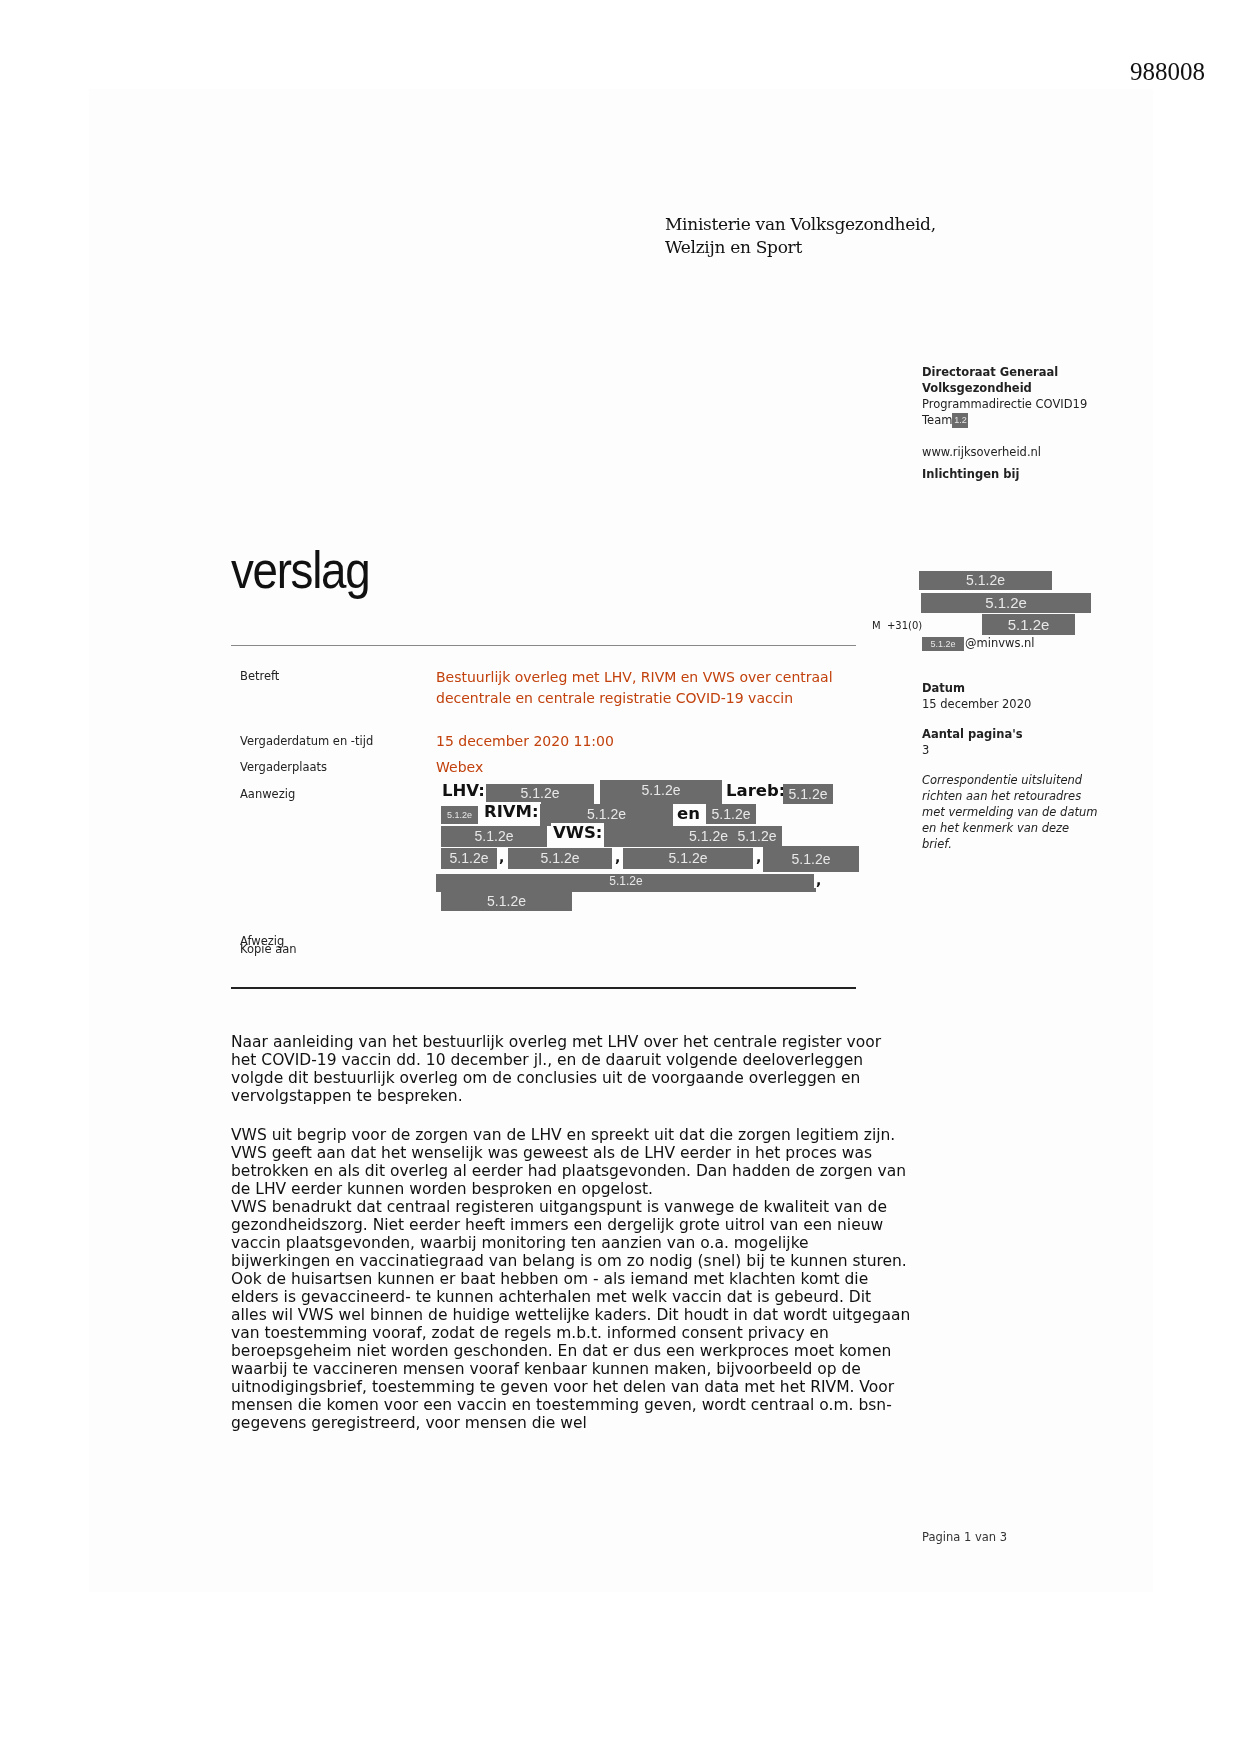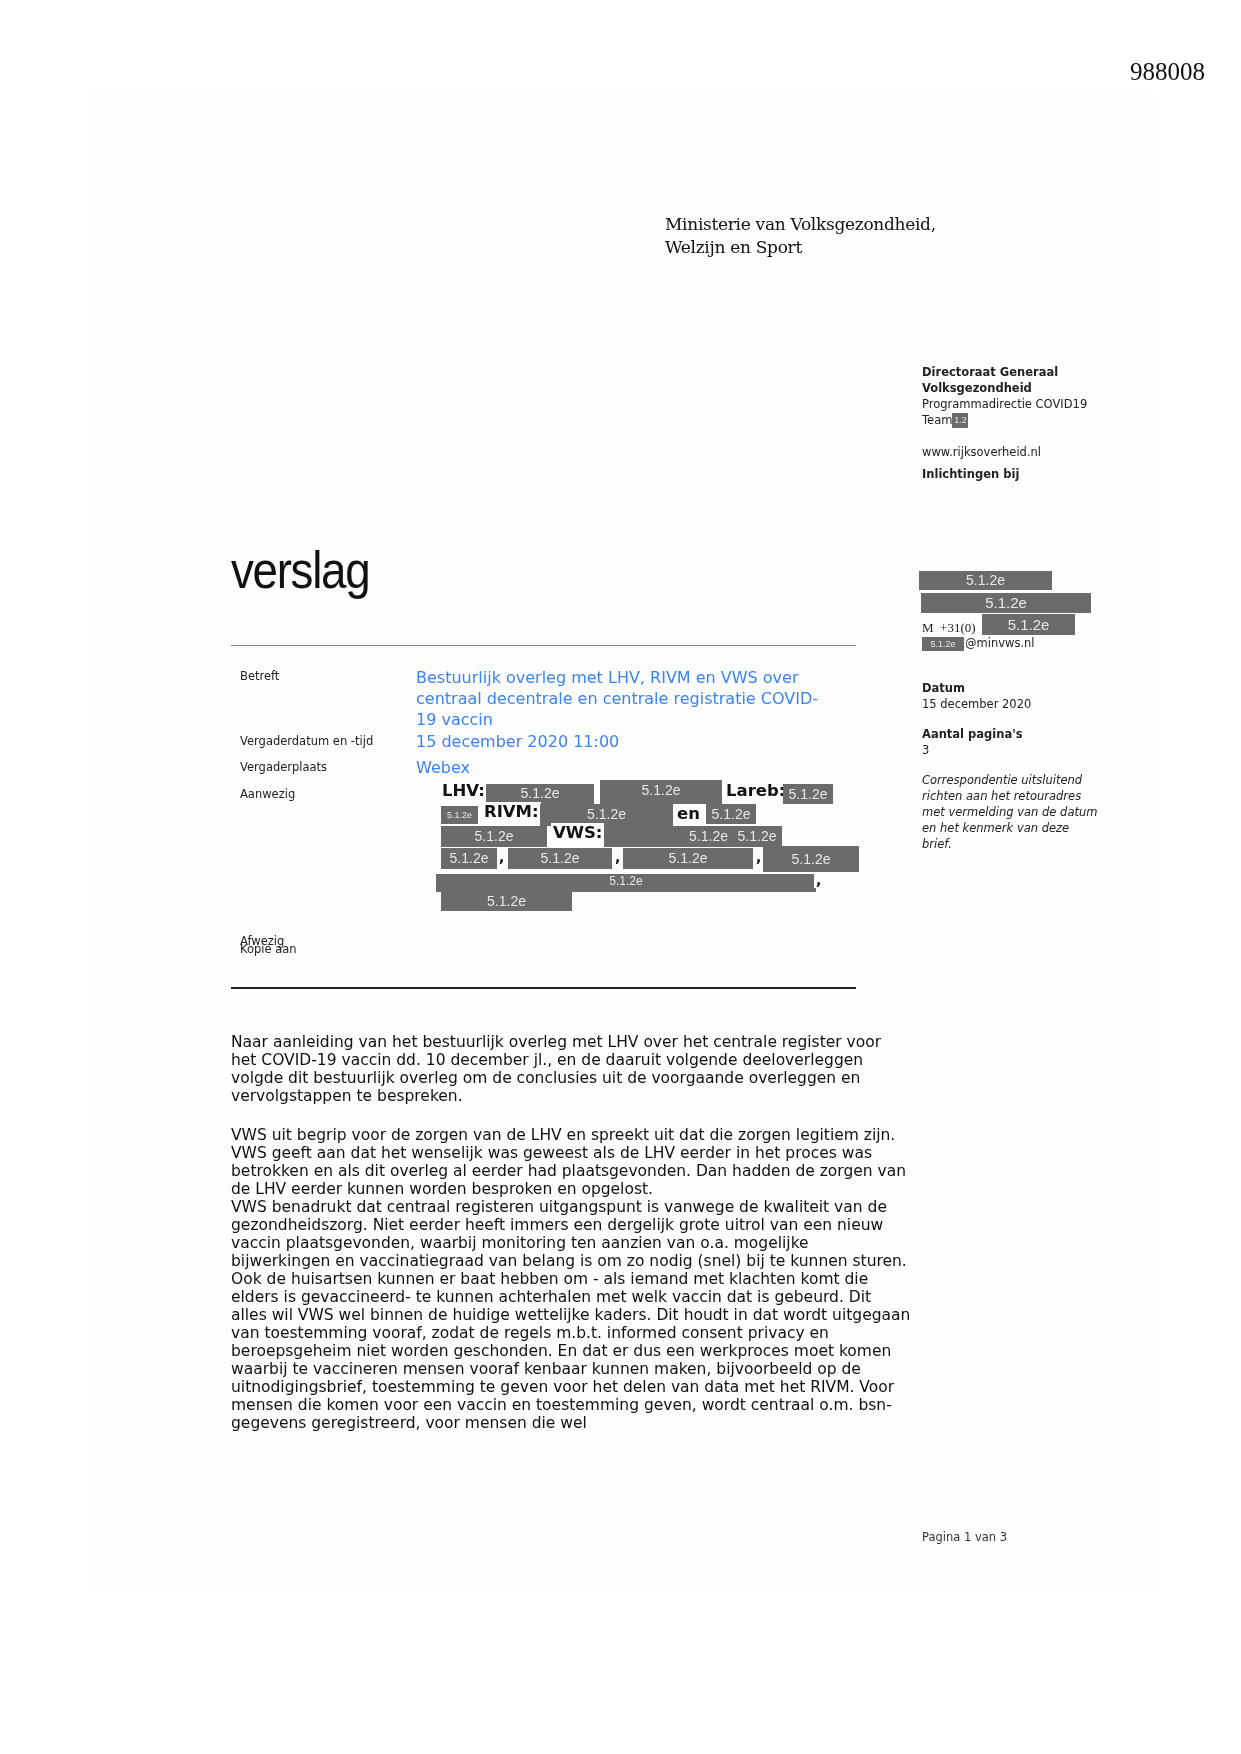--- a/index.html
+++ b/index.html
@@ -41,21 +41,21 @@
     position: absolute; left: 231px; top: 540px;
     font-family: "Liberation Sans", sans-serif; font-size: 52px; color: #111;
     letter-spacing: -1.5px; transform: scaleX(0.88); transform-origin: left;
   }
   .rule-top { position: absolute; left: 231px; top: 645px; width: 625px; height: 1px; background: #888; }
   .rule-bottom { position: absolute; left: 231px; top: 987px; width: 625px; height: 2px; background: #222; }
   .meta-label {
     position: absolute; left: 240px; font-size: 11.5px; color: #222;
   }
   .meta-value {
-    position: absolute; left: 416px; font-size: 16px; line-height: 21px; color: #3b82f6; width: 420px;
+    position: absolute; left: 436px; font-size: 14px; line-height: 21px; color: #c2410c; width: 420px;
   }
   .att {
     position: absolute; font-size: 16.5px; color: #111; background: #fdfdfd; padding: 0 2px; font-weight: bold;
   }
   .body-text {
     position: absolute; left: 231px; width: 680px;
     font-size: 15.5px; line-height: 18px; color: #111;
   }
   .body-text p { margin: 0 0 21px 0; }
   .footer {
@@ -84,21 +84,21 @@
     </div>
   </div>
   <div style="height:8px;"></div>
   <div>www.rijksoverheid.nl</div>
   <div style="height:6px;"></div>
   <div class="bold">Inlichtingen bij</div>
 </div>
 
 <div class="redact" style="left:919px;top:571px;width:133px;height:19px;font-size:14px;line-height:19px;">5.1.2e</div>
 <div class="redact" style="left:921px;top:593px;width:170px;height:20px;font-size:15px;line-height:20px;">5.1.2e</div>
-<div style="position:absolute;left:922px;top:620px;font-size:13px;color:#222;white-space:pre;font-family:Liberation Serif, serif;">M  +31(0)</div>
+<div style="position:absolute;left:872px;top:620px;font-size:10px;color:#222;white-space:pre;">M  +31(0)</div>
 <div class="redact" style="left:982px;top:614px;width:93px;height:21px;font-size:15px;line-height:21px;">5.1.2e</div>
 <div class="redact" style="left:922px;top:637px;width:42px;height:14px;font-size:9px;line-height:14px;">5.1.2e</div>
 <div style="position:absolute;left:965px;top:636px;font-size:11.5px;color:#222;">@minvws.nl</div>
 
 <div class="sidebar" style="top:680px;">
   <div class="bold">Datum</div>
   <div>15 december 2020</div>
   <div class="gap"></div>
   <div class="bold">Aantal pagina's</div>
   <div>3</div>

